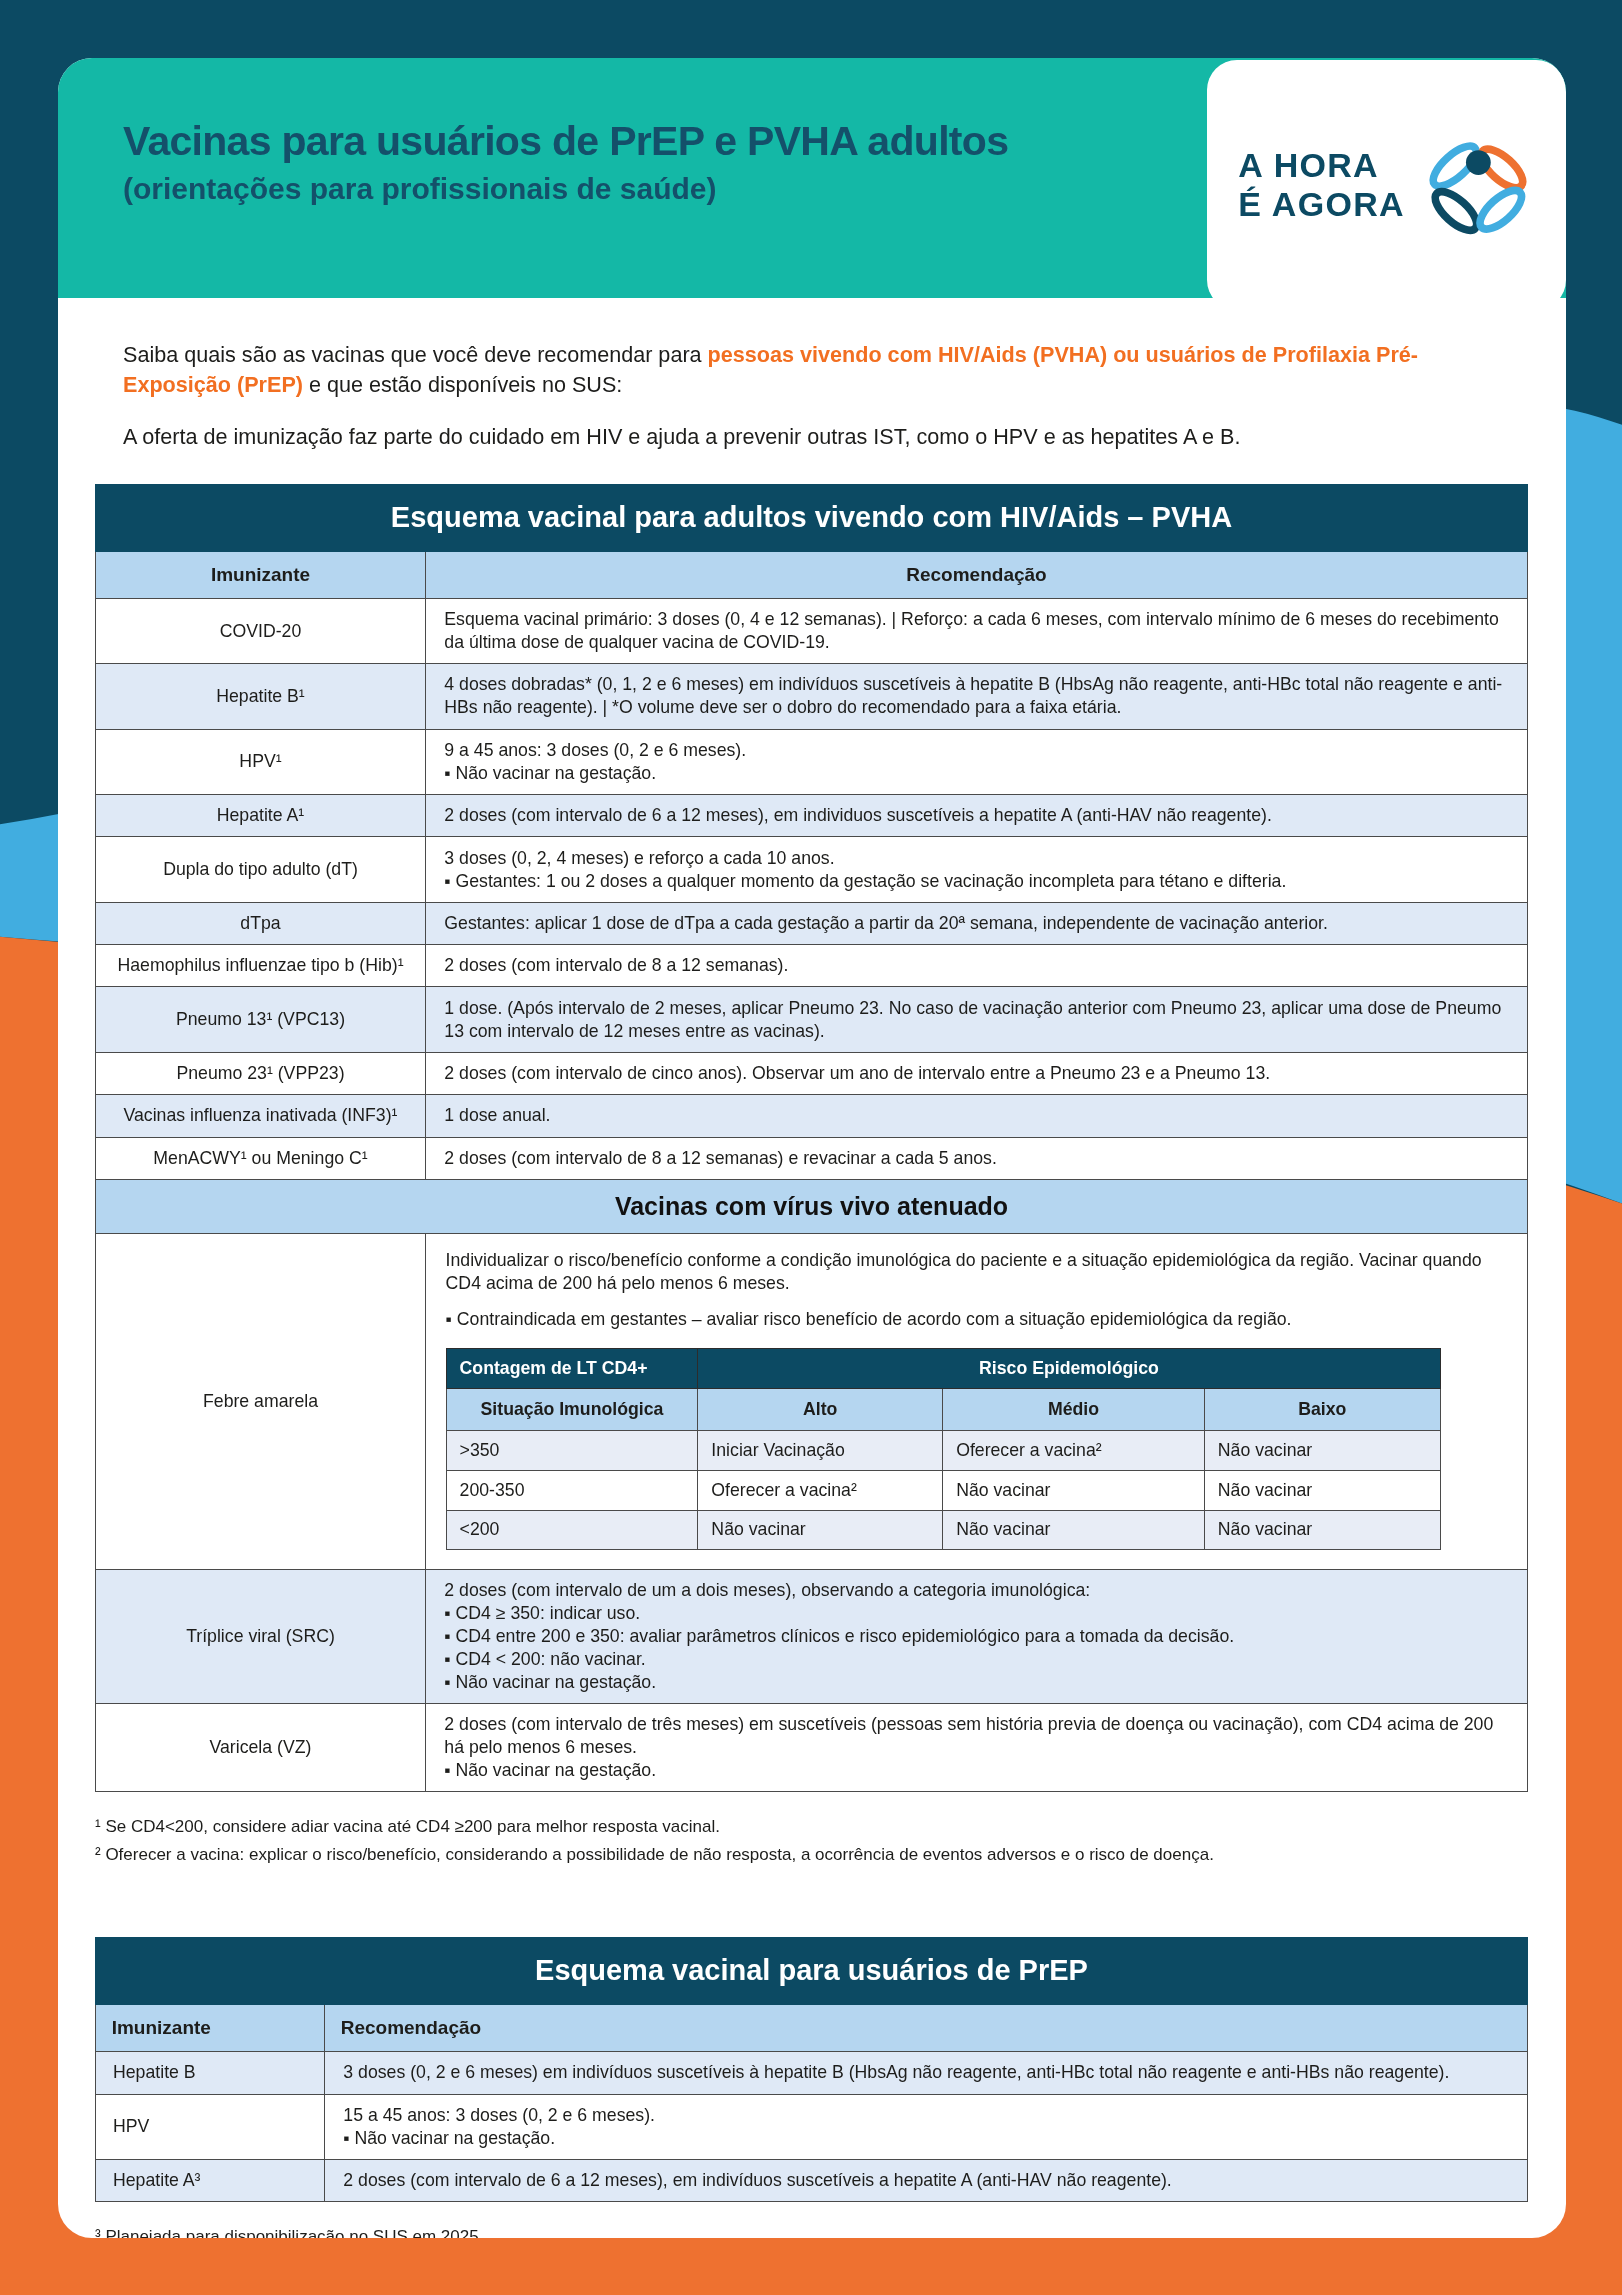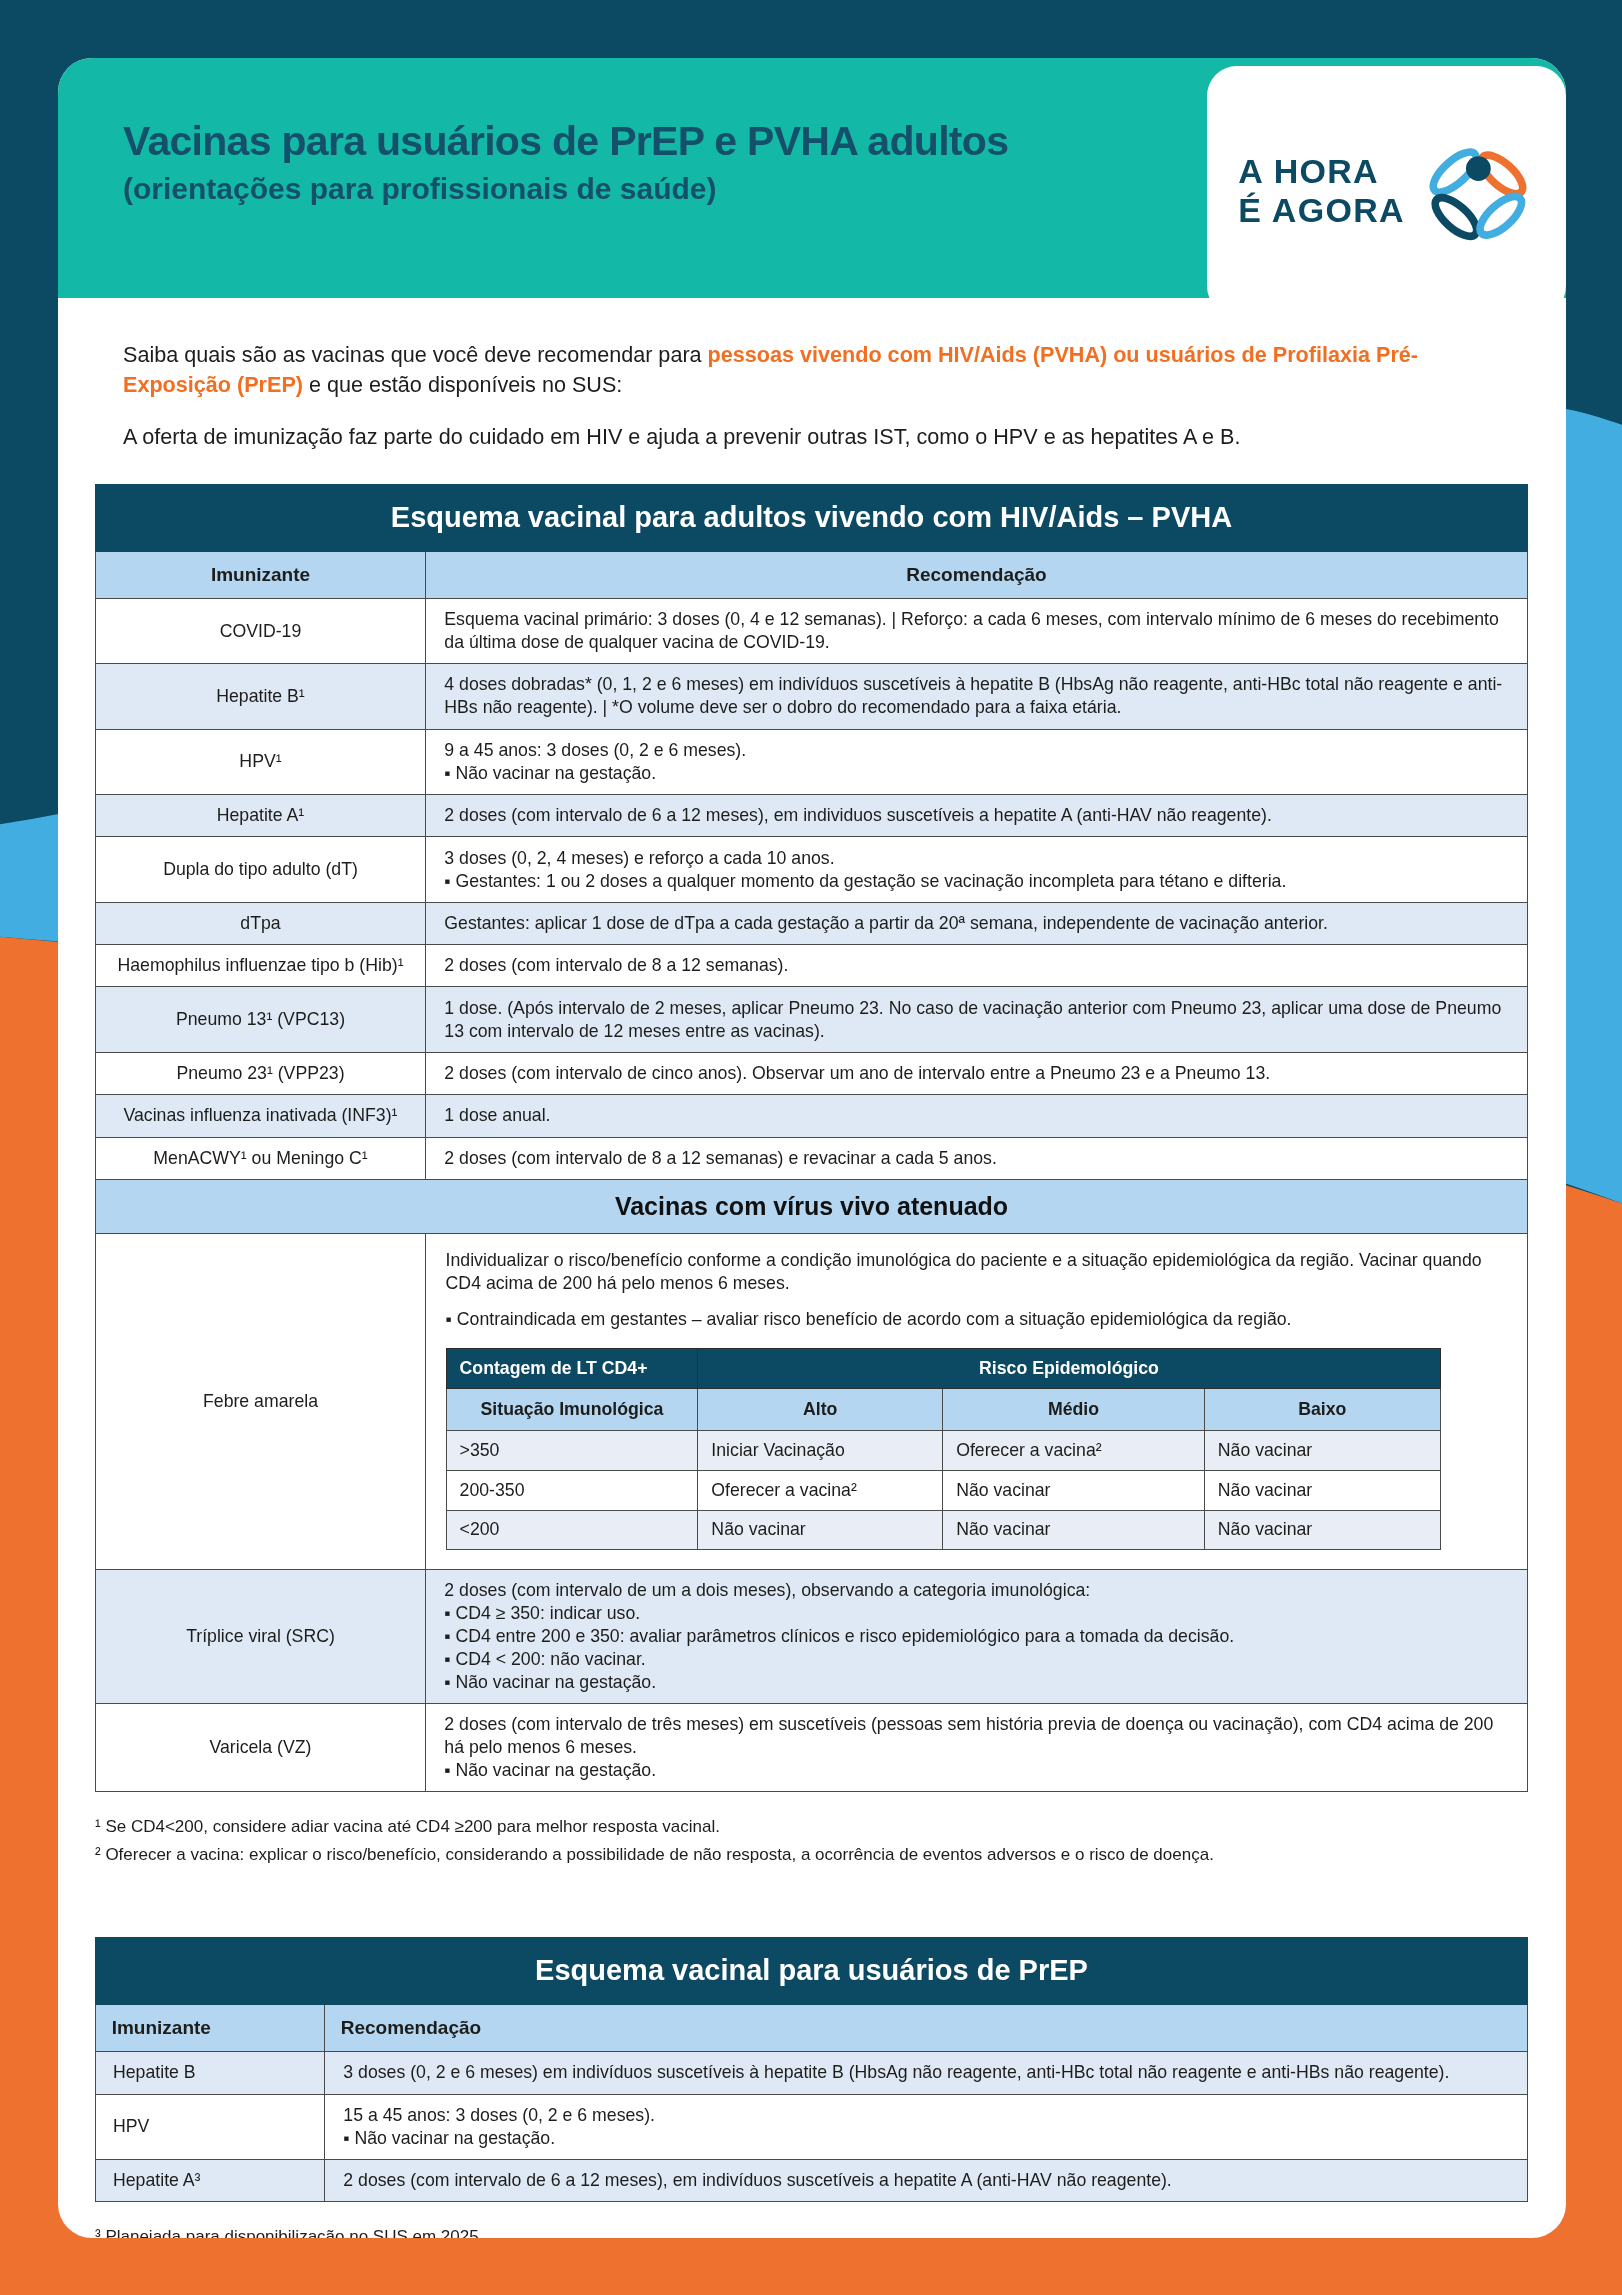--- a/index.html
+++ b/index.html
@@ -8,21 +8,21 @@
   .bg { position:absolute; inset:0; width:100%; height:100%; }
 
   .card { position:absolute; left:58px; top:58px; width:1508px; height:2180px;
           background:#ffffff; border-radius:34px; overflow:hidden; }
 
   
   .header { position:relative; height:240px; background:#14b8a6; }
   .title-block { padding:60px 0 0 65px; }
   .page-title { font-size:41px; font-weight:800; color:#14506a; letter-spacing:-0.7px; }
   .page-subtitle { font-size:30px; font-weight:700; color:#14506a; margin-top:6.5px; }
-  .logo-box { position:absolute; top:8px; right:0; width:359px; height:250px; background:#ffffff;
+  .logo-box { position:absolute; top:2px; right:0; width:359px; height:250px; background:#ffffff;
               border-radius:30px; display:flex; align-items:center; justify-content:center; gap:11.8px; }
   .logo-text { font-size:34px; font-weight:800; color:#0c4a63; letter-spacing:1.3px; line-height:1.15; }
   .logo-mark { width:118px; height:118px; }
 
   
   .intro { margin:42px 65px 0 65px; color:#1d1d1b; font-size:21.6px; line-height:1.4; }
   .intro p + p { margin-top:22px; }
   .hl { color:#f26f21; font-weight:700; }
 
   
@@ -101,21 +101,21 @@
         </colgroup>
       <tbody>
           <tr>
         <td colspan="2" class="banner">Esquema vacinal para adultos vivendo com HIV/Aids – PVHA</td>
       </tr>
       <tr>
         <td class="colhead">Imunizante</td>
         <td class="colhead">Recomendação</td>
       </tr>
       <tr>
-        <td class="imm">COVID-19</td>
+        <td class="imm">COVID-20</td>
         <td class="rec">Esquema vacinal primário: 3 doses (0, 4 e 12 semanas). | Reforço: a cada 6 meses, com intervalo mínimo de 6 meses do recebimento da última dose de qualquer vacina de COVID-19.</td>
       </tr>
       <tr class="alt">
         <td class="imm">Hepatite B¹</td>
         <td class="rec">4 doses dobradas* (0, 1, 2 e 6 meses) em indivíduos suscetíveis à hepatite B (HbsAg não reagente, anti-HBc total não reagente e anti-HBs não reagente). | *O volume deve ser o dobro do recomendado para a faixa etária.</td>
       </tr>
       <tr>
         <td class="imm">HPV¹</td>
         <td class="rec">9 a 45 anos: 3 doses (0, 2 e 6 meses).
 ▪ Não vacinar na gestação.</td>

